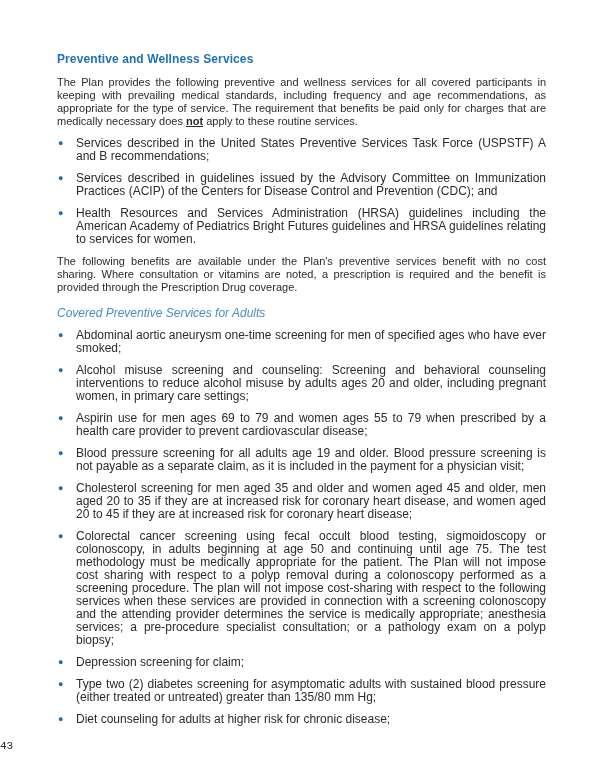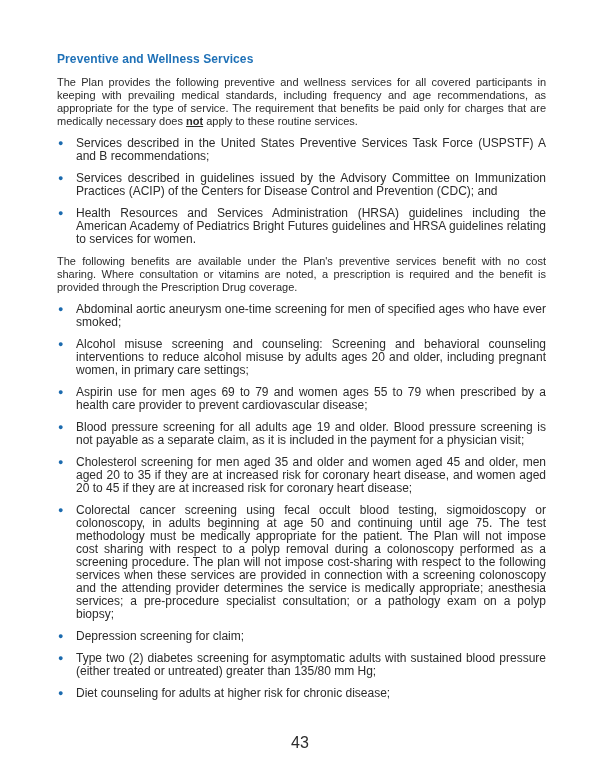--- a/index.html
+++ b/index.html
@@ -64,23 +64,23 @@
     flex: 1 1 auto;
     font-size: 12px;
     line-height: 13px;
     text-align: justify;
   }
   .page-number {
     position: absolute;
     bottom: 24px;
     left: 0;
     width: 100%;
-    text-align: center;
-    font-size: 16px;
+    font-size: 11px;
     color: #2b2b2b;
+    font-family: Liberation Mono, monospace;
   }
 </style>
 </head>
 <body>
 
 <div class="page">
   <div class="content">
 
     <h1 class="doc-title">Preventive and Wellness Services</h1>
 
@@ -98,20 +98,21 @@
       </li>
       <li>
         <span class="bullet-marker">●</span>
         <span class="bullet-text">Health Resources and Services Administration (HRSA) guidelines including the American Academy of Pediatrics Bright Futures guidelines and HRSA guidelines relating to services for women.</span>
       </li>
     </ul>
 
 
     <p class="body-text">The following benefits are available under the Plan's preventive services benefit with no cost sharing. Where consultation or vitamins are noted, a prescription is required and the benefit is provided through the Prescription Drug coverage.</p>
 
+    <h2 class="doc-subtitle">Covered Preventive Services for Adults</h2>
 
     <ul class="bullet-list">
       <li>
         <span class="bullet-marker">●</span>
         <span class="bullet-text">Abdominal aortic aneurysm one-time screening for men of specified ages who have ever smoked;</span>
       </li>
       <li>
         <span class="bullet-marker">●</span>
         <span class="bullet-text">Alcohol misuse screening and counseling: Screening and behavioral counseling interventions to reduce alcohol misuse by adults ages 20 and older, including pregnant women, in primary care settings;</span>
       </li>

